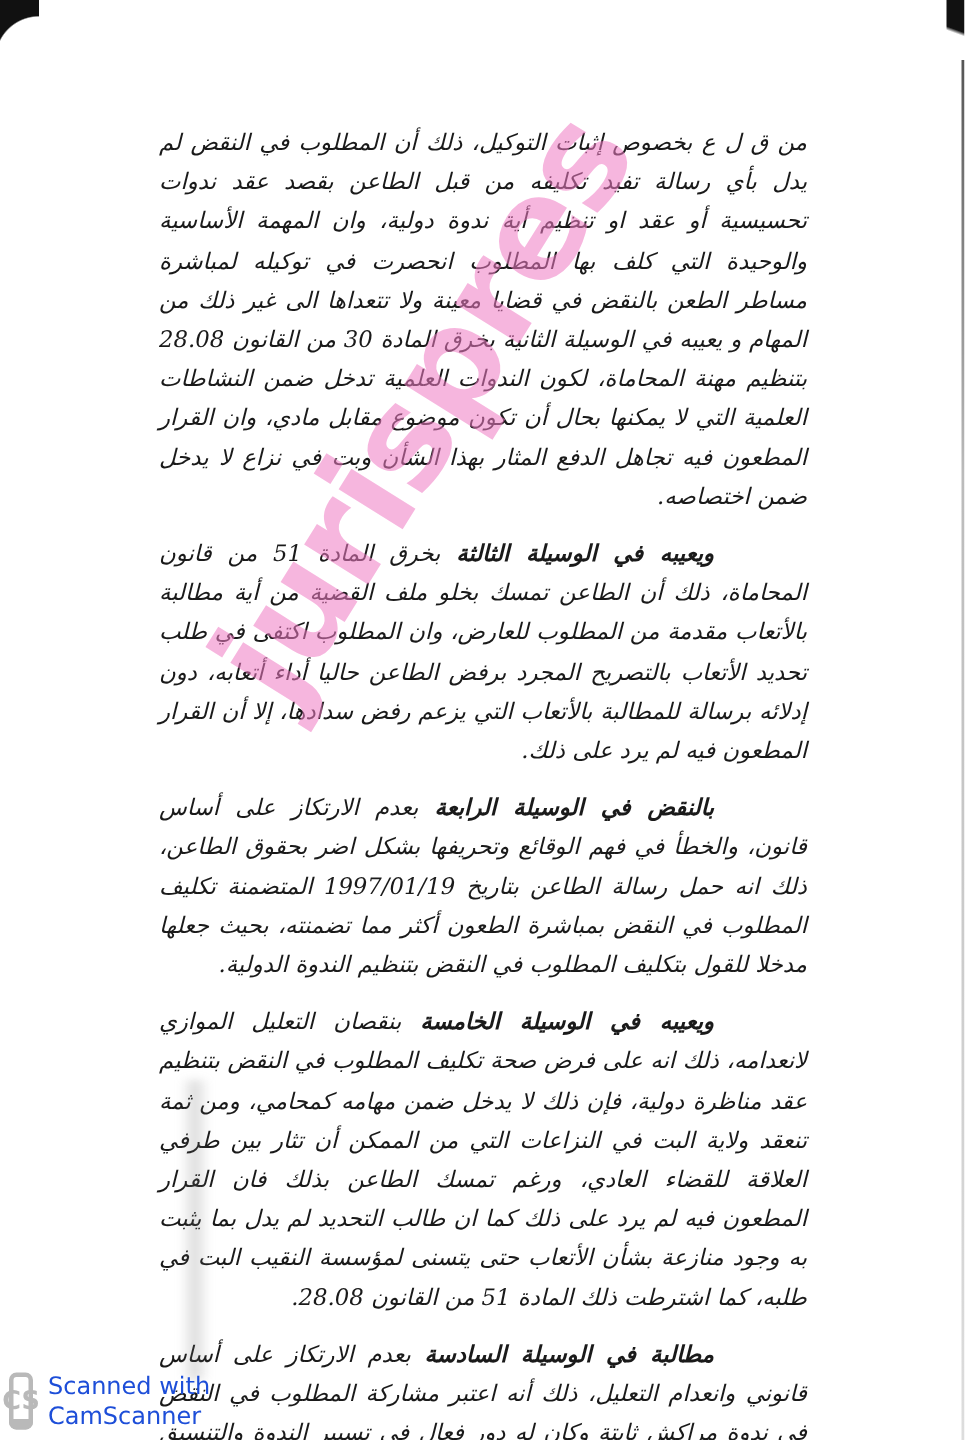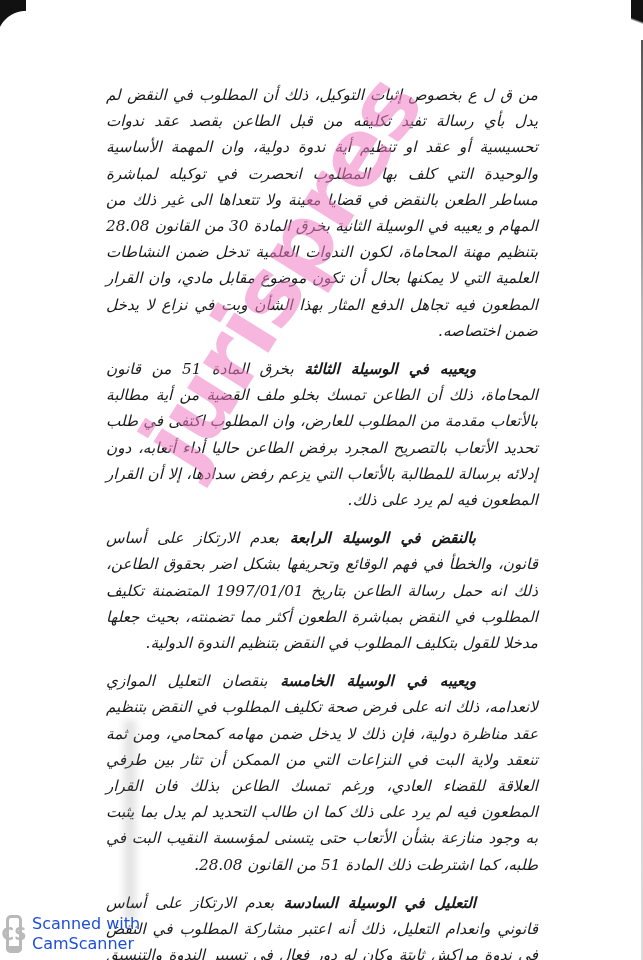--- a/index.html
+++ b/index.html
@@ -67,27 +67,27 @@
 <div class="edge-right"></div>
 
 <div class="page-text">
   <p class="para">
     <span>من ق ل ع بخصوص إثبات التوكيل، ذلك أن المطلوب في النقض لم يدل بأي رسالة تفيد تكليفه من قبل الطاعن بقصد عقد ندوات تحسيسية أو عقد او تنظيم أية ندوة دولية، وان المهمة الأساسية والوحيدة التي كلف بها المطلوب انحصرت في توكيله لمباشرة مساطر الطعن بالنقض في قضايا معينة ولا تتعداها الى غير ذلك من المهام و يعيبه في الوسيلة الثانية بخرق المادة 30 من القانون 28.08 بتنظيم مهنة المحاماة، لكون الندوات العلمية تدخل ضمن النشاطات العلمية التي لا يمكنها بحال أن تكون موضوع مقابل مادي، وان القرار المطعون فيه تجاهل الدفع المثار بهذا الشأن وبت في نزاع لا يدخل ضمن اختصاصه.</span>
   </p>
   <p class="para indent">
     <span class="bold">ويعيبه في الوسيلة الثالثة</span><span> بخرق المادة 51 من قانون المحاماة، ذلك أن الطاعن تمسك بخلو ملف القضية من أية مطالبة بالأتعاب مقدمة من المطلوب للعارض، وان المطلوب اكتفى في طلب تحديد الأتعاب بالتصريح المجرد برفض الطاعن حاليا أداء أتعابه، دون إدلائه برسالة للمطالبة بالأتعاب التي يزعم رفض سدادها، إلا أن القرار المطعون فيه لم يرد على ذلك.</span>
   </p>
   <p class="para indent">
-    <span class="bold">بالنقض في الوسيلة الرابعة</span><span> بعدم الارتكاز على أساس قانون، والخطأ في فهم الوقائع وتحريفها بشكل اضر بحقوق الطاعن، ذلك انه حمل رسالة الطاعن بتاريخ 1997/01/01 المتضمنة تكليف المطلوب في النقض بمباشرة الطعون أكثر مما تضمنته، بحيث جعلها مدخلا للقول بتكليف المطلوب في النقض بتنظيم الندوة الدولية.</span>
+    <span class="bold">بالنقض في الوسيلة الرابعة</span><span> بعدم الارتكاز على أساس قانون، والخطأ في فهم الوقائع وتحريفها بشكل اضر بحقوق الطاعن، ذلك انه حمل رسالة الطاعن بتاريخ 1997/01/19 المتضمنة تكليف المطلوب في النقض بمباشرة الطعون أكثر مما تضمنته، بحيث جعلها مدخلا للقول بتكليف المطلوب في النقض بتنظيم الندوة الدولية.</span>
   </p>
   <p class="para indent">
     <span class="bold">ويعيبه في الوسيلة الخامسة</span><span> بنقصان التعليل الموازي لانعدامه، ذلك انه على فرض صحة تكليف المطلوب في النقض بتنظيم عقد مناظرة دولية، فإن ذلك لا يدخل ضمن مهامه كمحامي، ومن ثمة تنعقد ولاية البت في النزاعات التي من الممكن أن تثار بين طرفي العلاقة للقضاء العادي، ورغم تمسك الطاعن بذلك فان القرار المطعون فيه لم يرد على ذلك كما ان طالب التحديد لم يدل بما يثبت به وجود منازعة بشأن الأتعاب حتى يتسنى لمؤسسة النقيب البت في طلبه، كما اشترطت ذلك المادة 51 من القانون 28.08.</span>
   </p>
   <p class="para indent">
-    <span class="bold">التعليل في الوسيلة السادسة</span><span> بعدم الارتكاز على أساس قانوني وانعدام التعليل، ذلك أنه اعتبر مشاركة المطلوب في النقض في ندوة مراكش ثابتة وكان له دور فعال في تسيير الندوة والتنسيق والإشراف العلمي، وان خير دليل على ذلك هو الصورة الفوتوغرافية التي جمعته بالوفود الغربية والأجنبية والاجتماع بهم</span>
+    <span class="bold">مطالبة في الوسيلة السادسة</span><span> بعدم الارتكاز على أساس قانوني وانعدام التعليل، ذلك أنه اعتبر مشاركة المطلوب في النقض في ندوة مراكش ثابتة وكان له دور فعال في تسيير الندوة والتنسيق والإشراف العلمي، وان خير دليل على ذلك هو الصورة الفوتوغرافية التي جمعته بالوفود الغربية والأجنبية والاجتماع بهم</span>
   </p>
 </div>
 
 <div class="watermark">jurispres</div>
 <div class="smudge"></div>
 
 <div class="scanner-badge">
   <div class="cs-logo">CS</div>
   <div class="scanner-text">
     <div>Scanned with</div>

